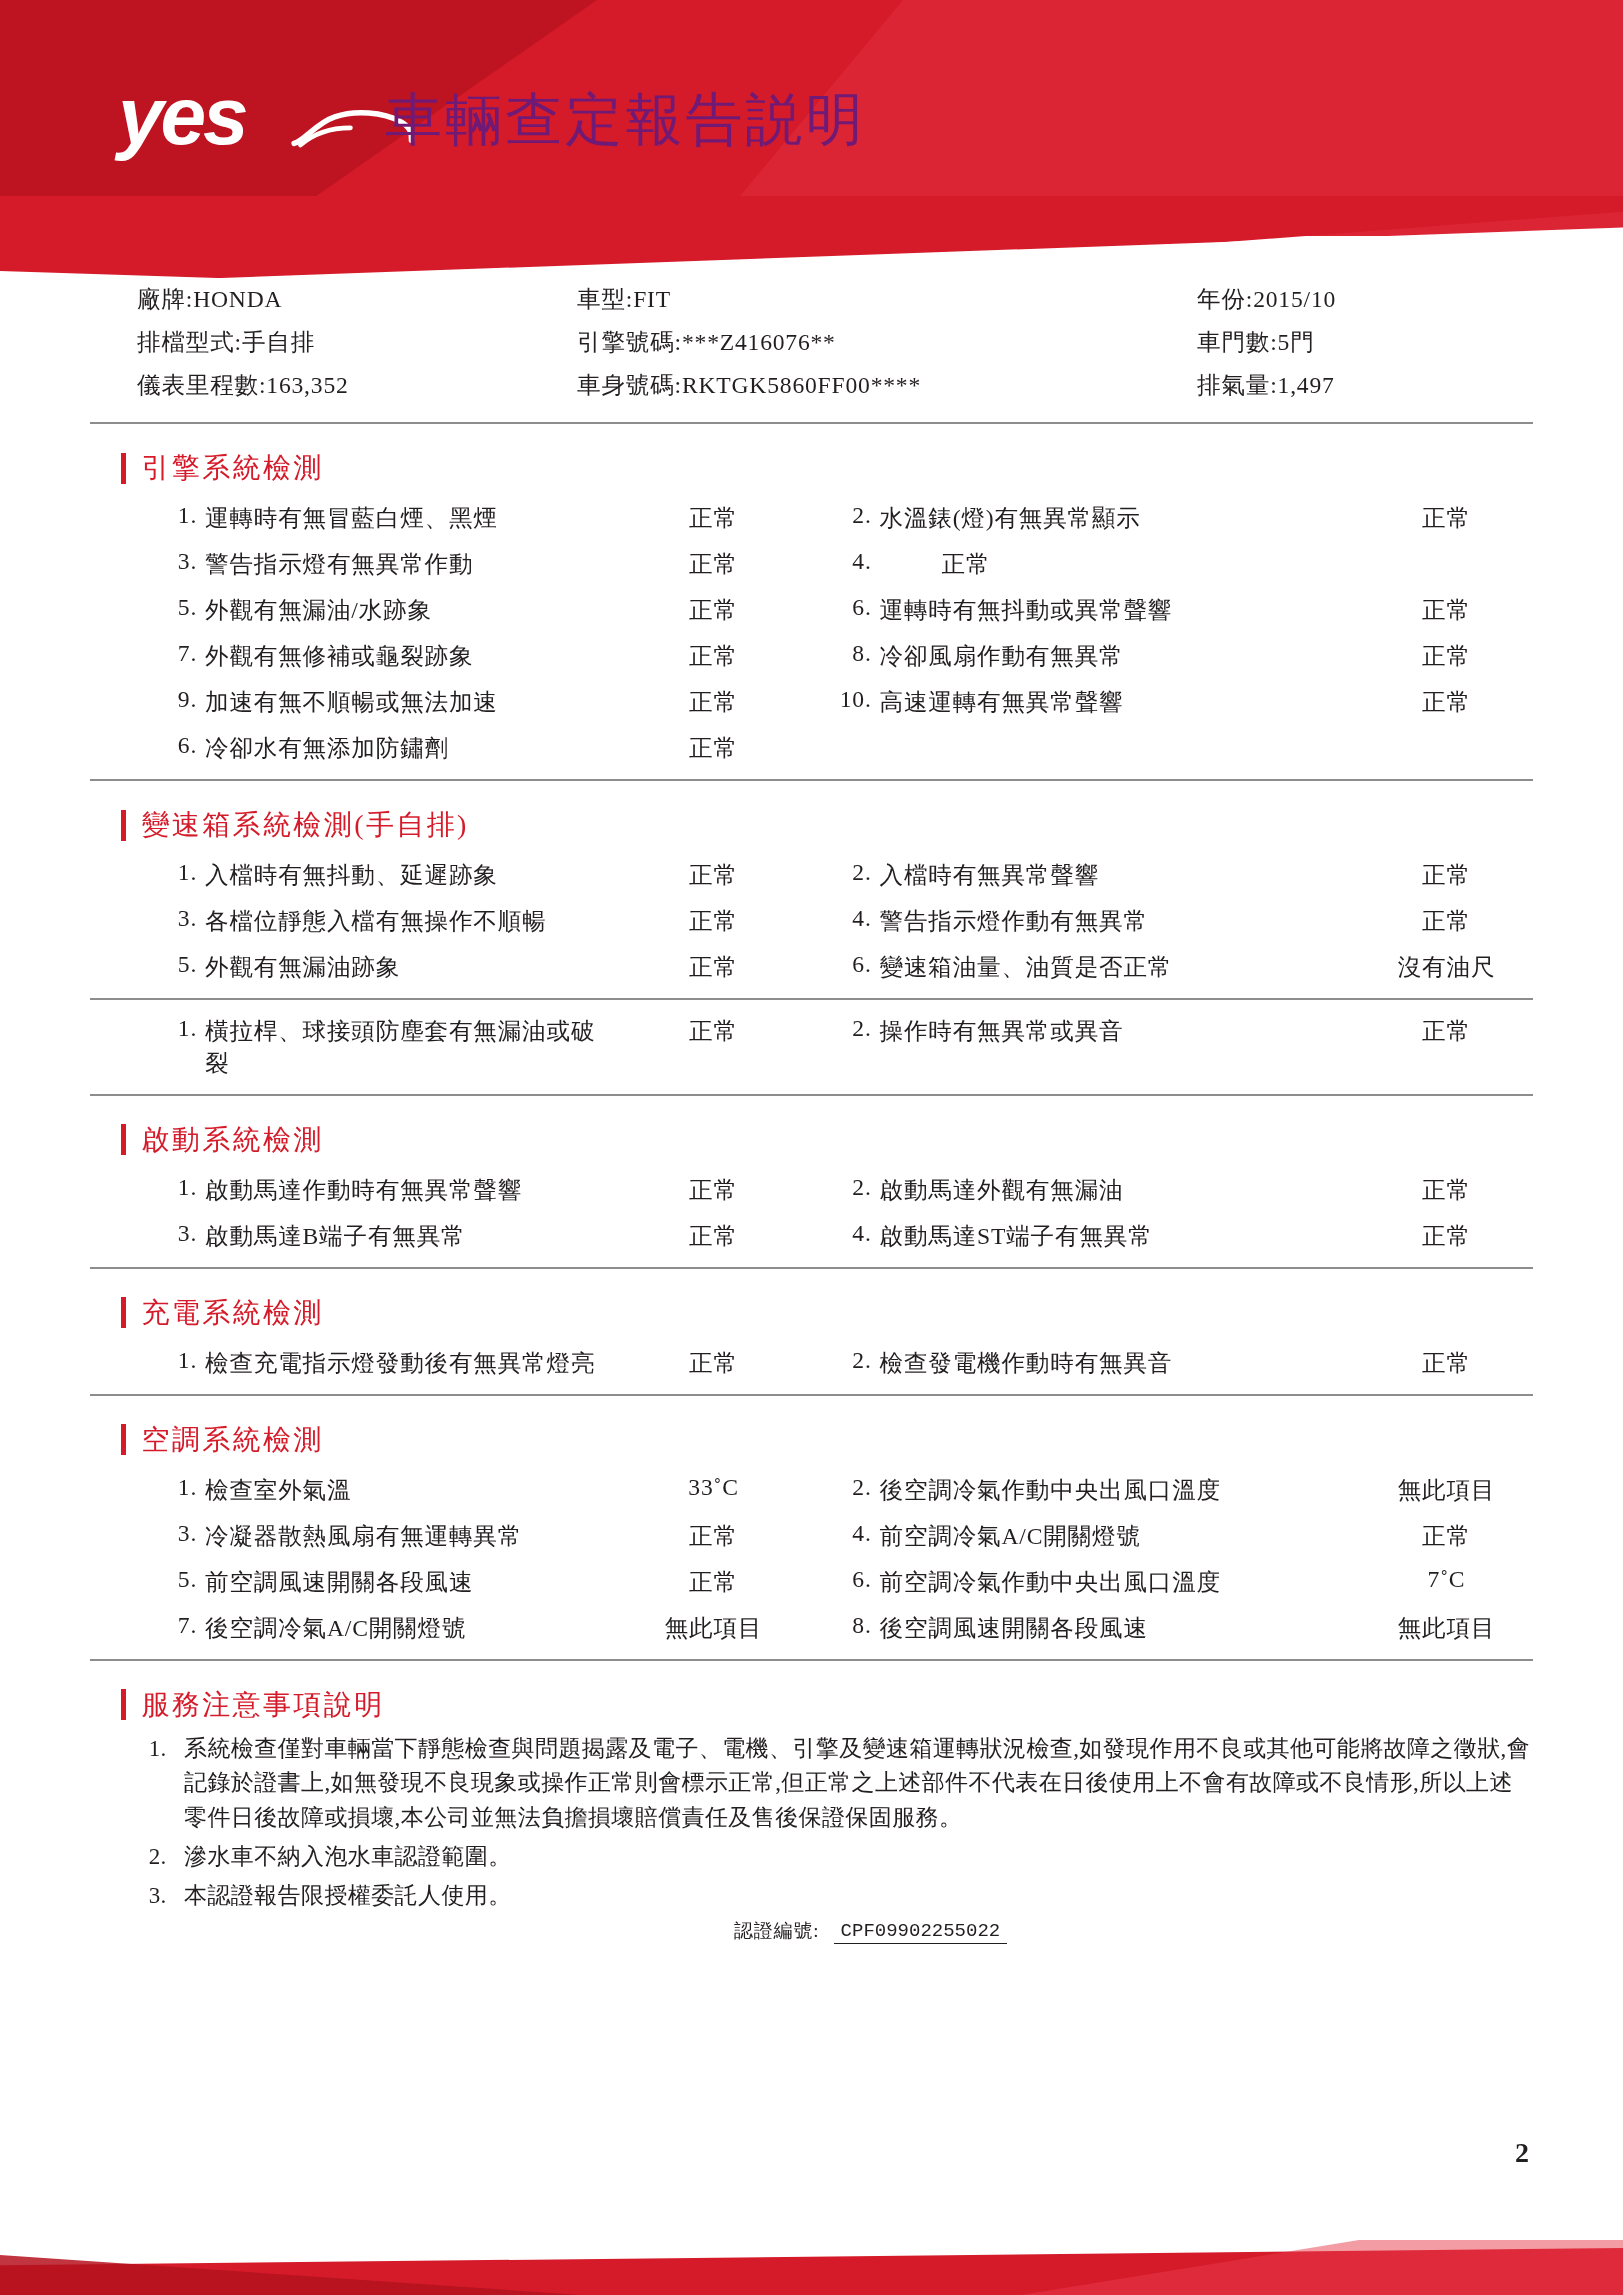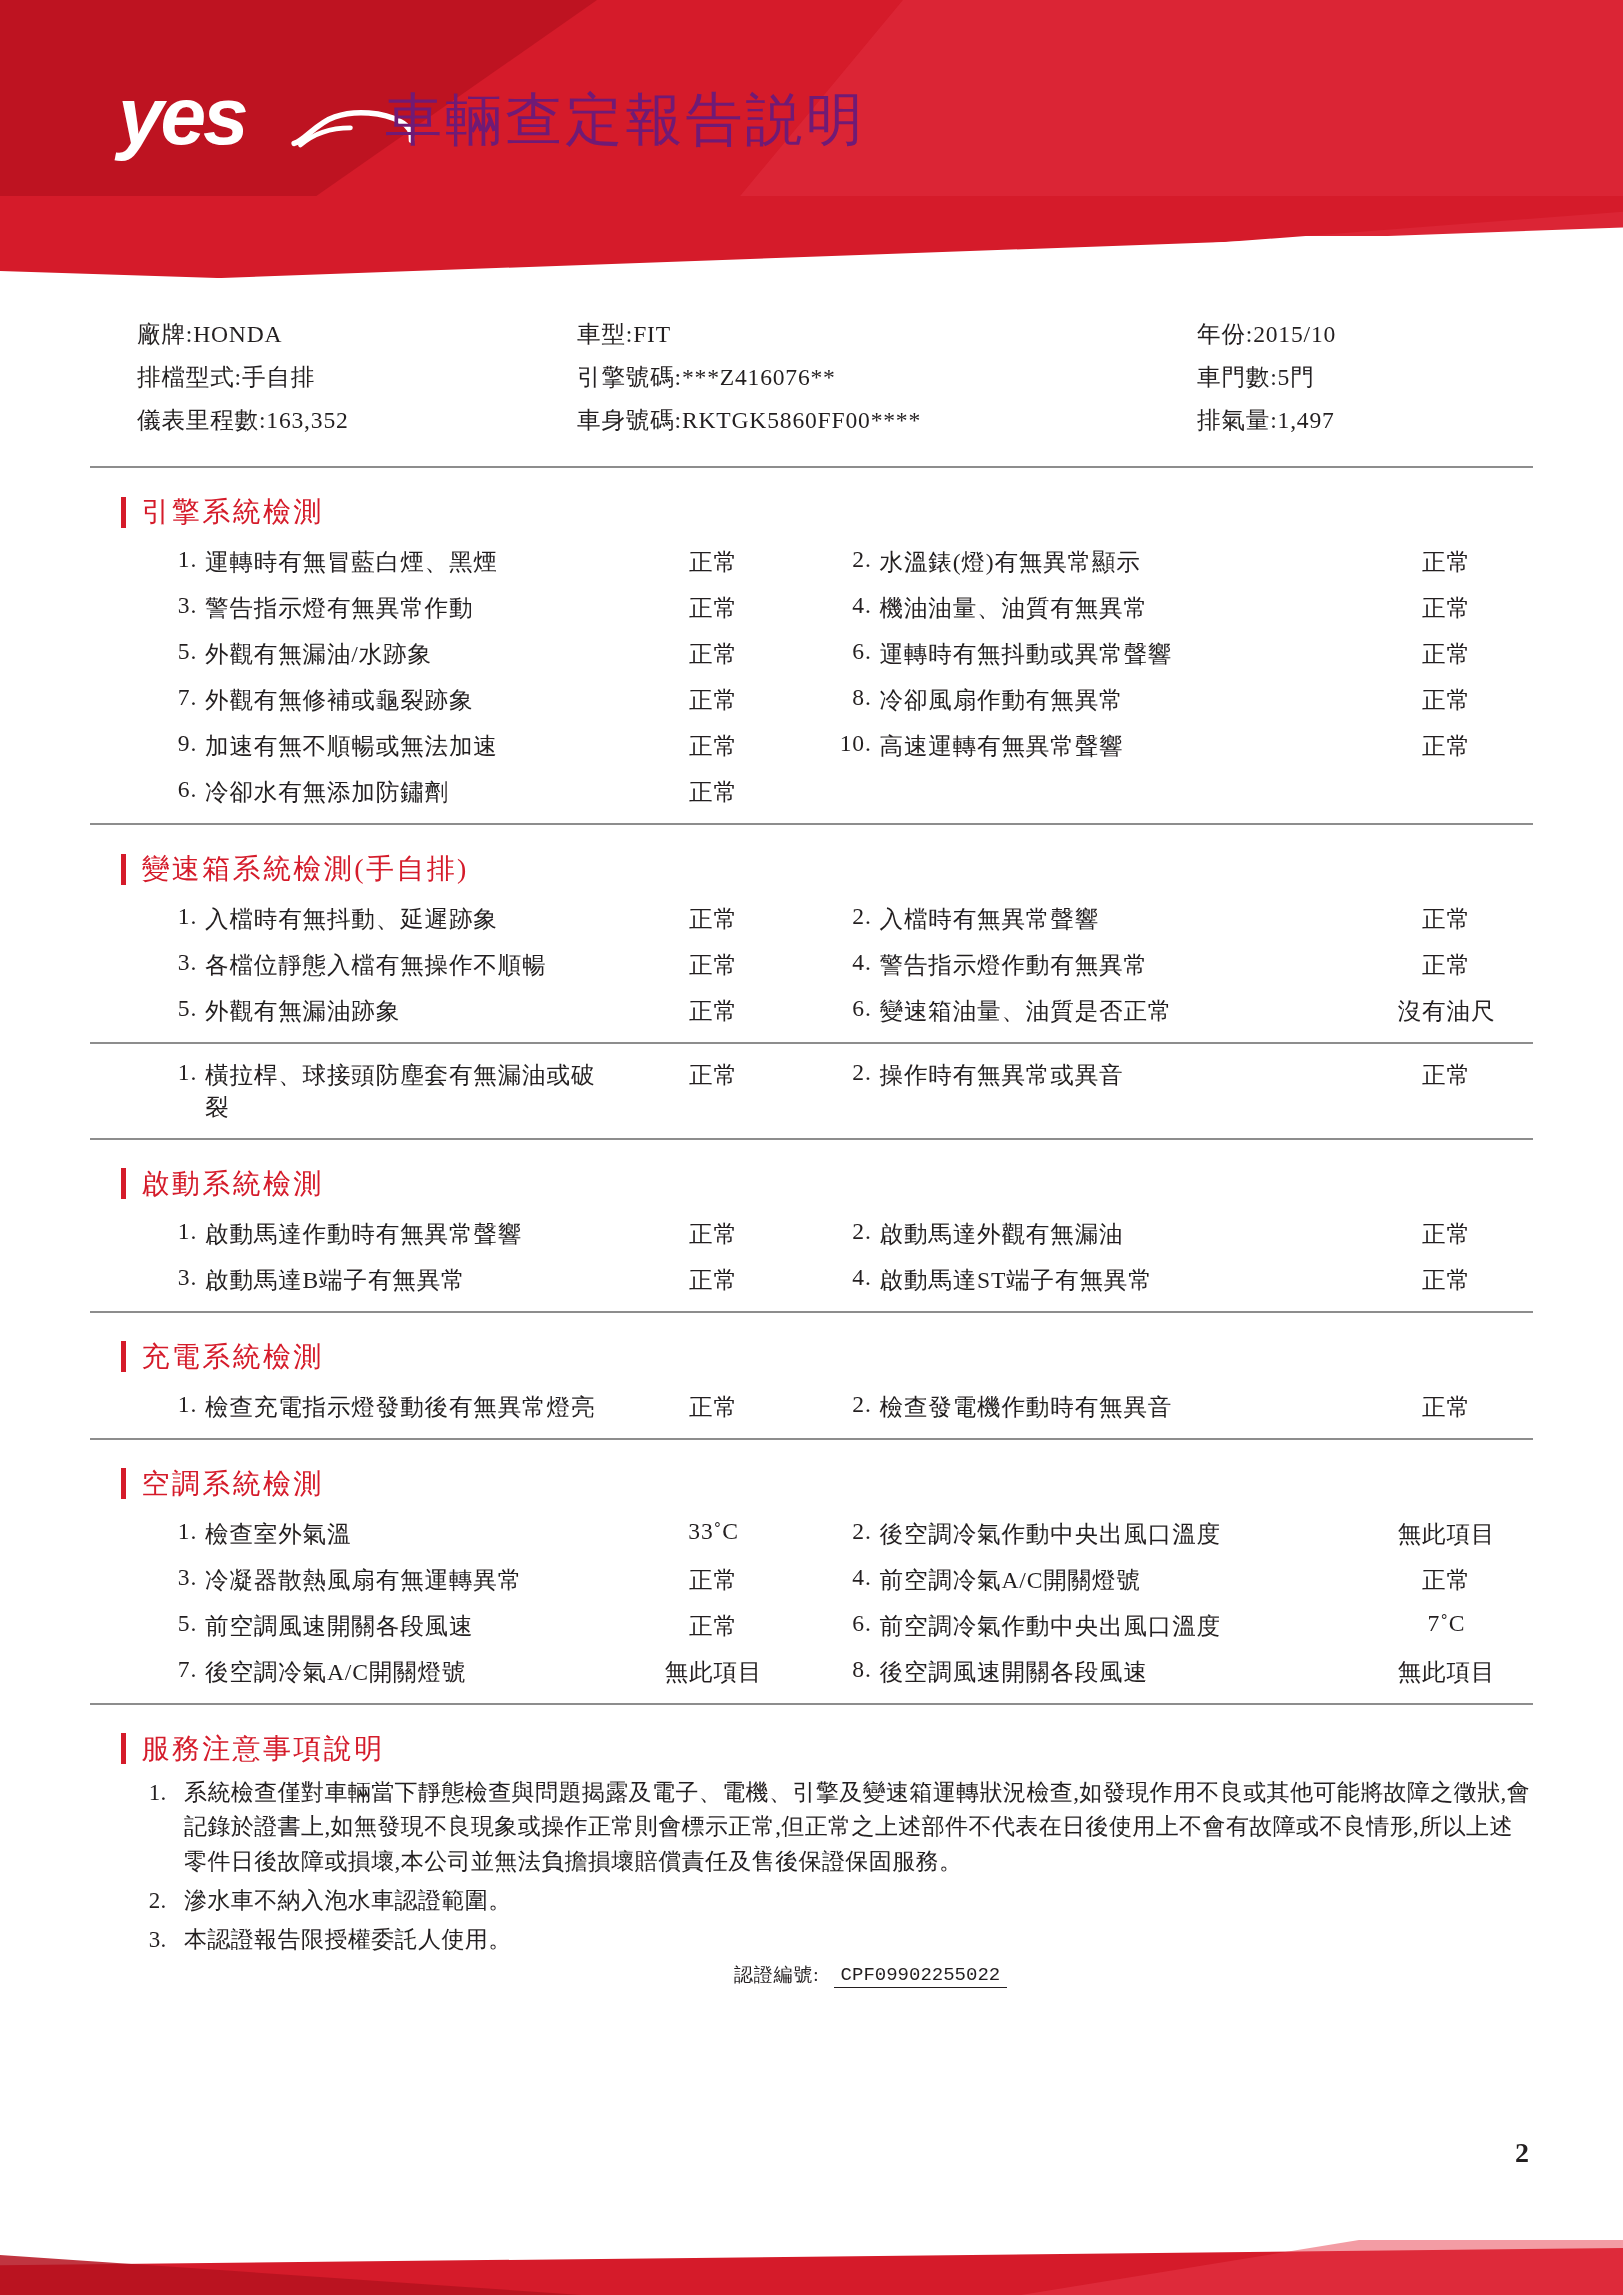--- a/index.html
+++ b/index.html
@@ -92,22 +92,21 @@
   
   .page {
     position: relative;
     padding: 0 90px;
     box-sizing: border-box;
     width: 1623px;
   }
 
   
   .vehicle-info {
-    margin-top: 35px;
-    padding-bottom: 19px;
+    padding-bottom: 10px;
     border-bottom: 2.4px solid #8d8d8d;
     display: block;
   }
   .vi-row {
     display: flex;
     width: 100%;
     margin-bottom: 11px;
     font-size: 23.6px;
     letter-spacing: 0.8px;
   }
@@ -327,21 +326,20 @@
             </div>
           </div>
           <div class="item-row">
             <div class="cell cell-left">
               <span class="num">3.</span>
               <span class="label">警告指示燈有無異常作動</span>
               <span class="result">正常</span>
             </div>
             <div class="cell cell-right">
               <span class="num">4.</span>
-              <span class="label">機油油量、油質有無異常</span>
               <span class="result">正常</span>
             </div>
           </div>
           <div class="item-row">
             <div class="cell cell-left">
               <span class="num">5.</span>
               <span class="label">外觀有無漏油/水跡象</span>
               <span class="result">正常</span>
             </div>
             <div class="cell cell-right">

